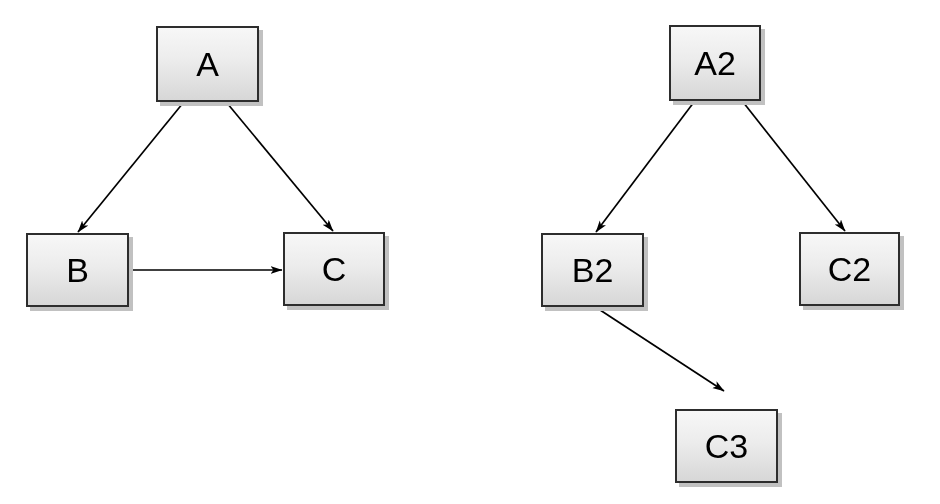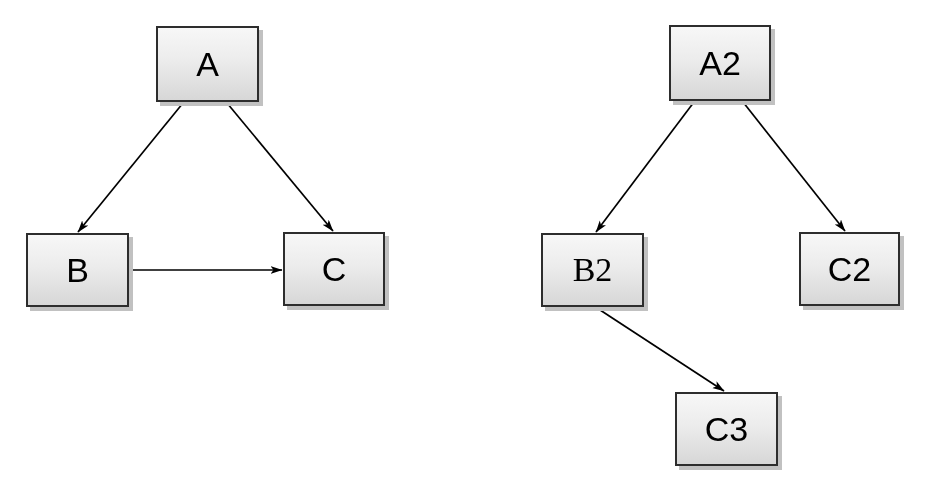--- a/index.html
+++ b/index.html
@@ -62,25 +62,25 @@
 
 <div class="node" style="left: 156px; top: 26px; width: 103px; height: 76px;">
       <span class="node-label">A</span>
     </div>
     <div class="node" style="left: 26px; top: 233px; width: 103px; height: 74px;">
       <span class="node-label">B</span>
     </div>
     <div class="node" style="left: 283px; top: 232px; width: 102px; height: 74px;">
       <span class="node-label">C</span>
     </div>
-    <div class="node" style="left: 669px; top: 25px; width: 102px; height: 76px;">
+    <div class="node" style="left: 669px; top: 25px; width: 92px; height: 76px;">
       <span class="node-label">A2</span>
     </div>
-    <div class="node" style="left: 541px; top: 233px; width: 103px; height: 74px; font-family: Liberation Serif, serif;">
+    <div class="node" style="left: 541px; top: 233px; width: 103px; height: 74px;">
       <span class="node-label">B2</span>
     </div>
     <div class="node" style="left: 799px; top: 232px; width: 101px; height: 74px; justify-content: center;">
       <span class="node-label">C2</span>
     </div>
-    <div class="node" style="left: 675px; top: 392px; width: 103px; height: 74px;">
+    <div class="node" style="left: 675px; top: 409px; width: 103px; height: 74px;">
       <span class="node-label">C3</span>
     </div>
   </div>
 
 </body></html>

